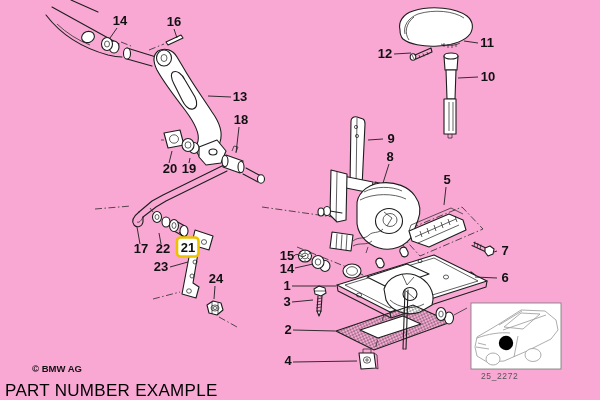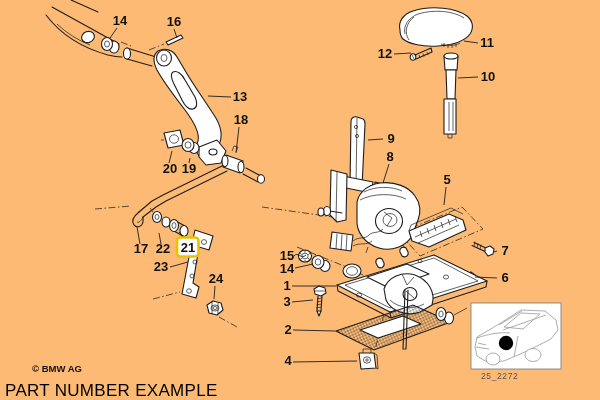--- a/index.html
+++ b/index.html
@@ -1,16 +1,16 @@
 <!DOCTYPE html>
 <html><head>
 <meta charset="utf-8">
 <style>
   html,body{margin:0;padding:0;background:#fff;}
-  .stage{position:relative;width:600px;height:400px;background:#fdba74;overflow:hidden;
+  .stage{position:relative;width:600px;height:400px;background:#f9a8d4;overflow:hidden;
          font-family:"Liberation Sans",sans-serif;}
   svg{position:absolute;left:0;top:0;}
   .ln{stroke:#1d1d1d;stroke-width:1.1;fill:none;stroke-linecap:round;stroke-linejoin:round;}
   .fw{stroke:#1d1d1d;stroke-width:1.1;fill:#fff;stroke-linejoin:round;}
   .thin{stroke:#1d1d1d;stroke-width:0.7;fill:none;}
   .lead{stroke:#1d1d1d;stroke-width:0.9;fill:none;}
   .dd{stroke:#2a2a2a;stroke-width:0.8;fill:none;stroke-dasharray:7 2.5 1.5 2.5;}
   .callout{font:bold 13px "Liberation Sans",sans-serif;fill:#101010;text-anchor:middle;}
   .copyright{font:bold 9.5px "Liberation Sans",sans-serif;fill:#111;}
   .caption{font:400 17px "Liberation Sans",sans-serif;fill:#000;letter-spacing:.3px;}

